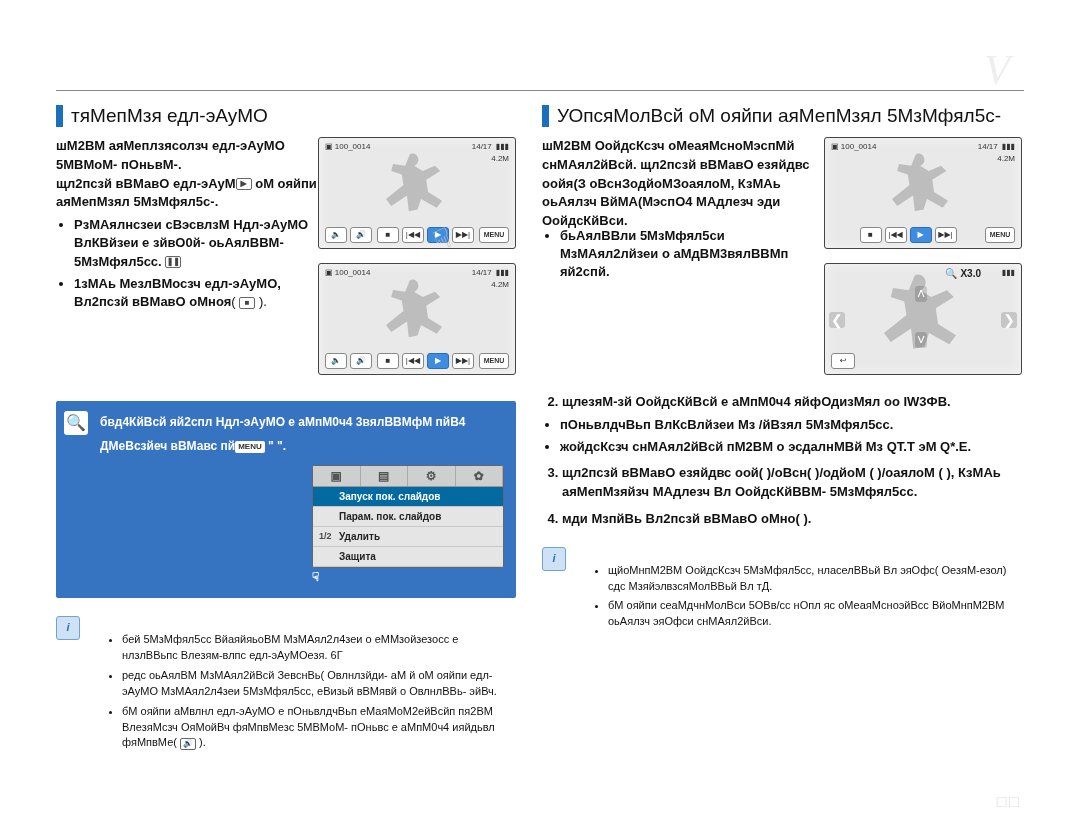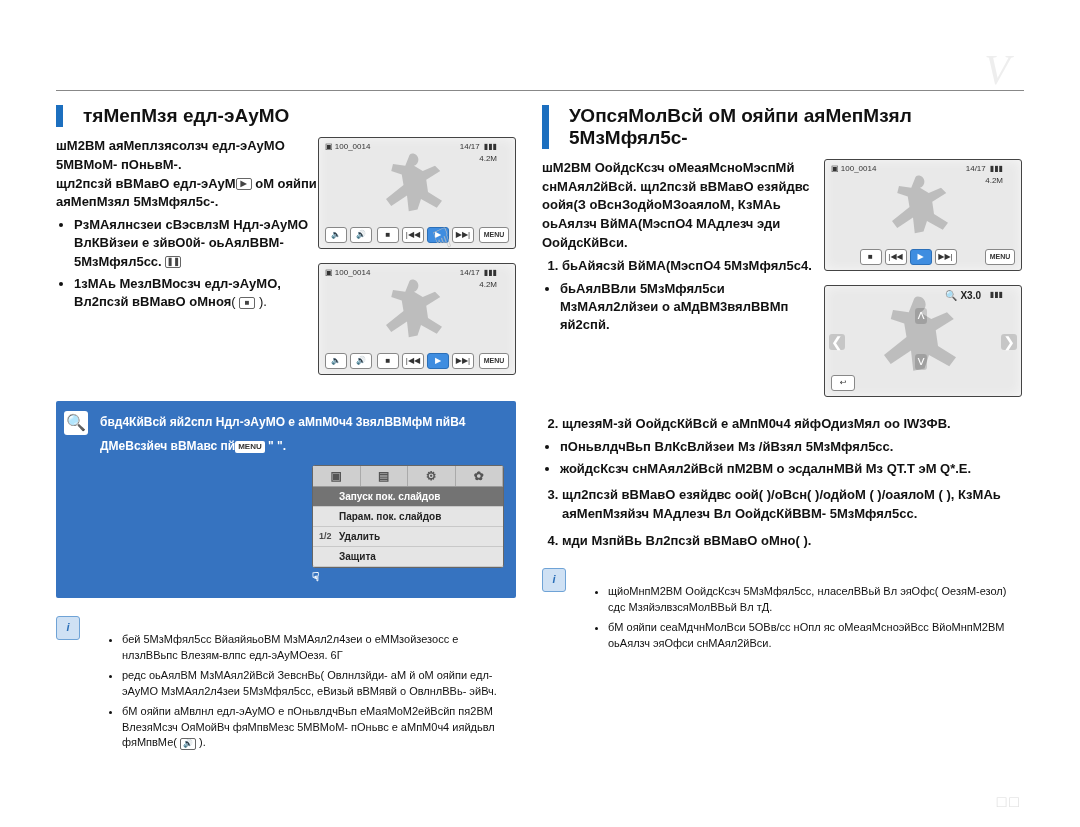--- a/index.html
+++ b/index.html
@@ -36,23 +36,23 @@
     gap: 26px;
   }
   .col-left {
     width: 460px;
   }
   .col-right {
     flex: 1;
   }
   .sec-title {
     font-size: 19px;
-    font-weight: bold;
+    font-weight: normal;
     border-left: 7px solid #1c6fbf;
-    padding-left: 20px;
+    padding-left: 8px;
     margin-bottom: 10px;
     line-height: 1.15;
   }
   .body-text {
     font-size: 13px;
     font-weight: bold;
     line-height: 1.45;
   }
   ul.body {
     margin: 4px 0 8px 0;
@@ -89,21 +89,21 @@
     box-shadow: inset 0 0 12px rgba(255,255,255,.6);
     margin-bottom: 14px;
   }
   .lcd .silhouette {
     position: absolute;
     left: 50px; top: 12px;
     width: 90px; height: 70px;
   }
   .lcd .topbar {
     position: absolute;
-    top: 4px; left: 6px; right: 18px;
+    top: 4px; left: 6px; right: 6px;
     display: flex; justify-content: space-between;
     font-size: 8px; color: #333;
   }
   .lcd .topbar .r { display:flex; gap:4px; align-items:center;}
   .lcd .controls {
     position: absolute;
     bottom: 5px; left: 6px; right: 6px;
     display: flex; justify-content: space-between; align-items: center;
   }
   .lcd .controls .grp { display:flex; gap:3px; }
@@ -171,21 +171,21 @@
   }
   .popup .tabs { display:flex; background:#cfcfcf; border-bottom:1px solid #999;}
   .popup .tabs .tab{
     flex:1; height:20px; display:flex;align-items:center;justify-content:center;
     font-size:12px; color:#555; border-right:1px solid #aaa;
   }
   .popup .row{
     display:flex; align-items:center; padding:2px 6px;
     border-bottom:1px solid #c8c8c8;
   }
-  .popup .row.hl{ background:#737373; color:#fff;}
+  .popup .row.hl{ background:#0369a1; color:#fff;}
   .popup .row .ix{ width:20px; font-size:9px; opacity:.8;}
   .popup-outer{ position:relative; }
   
   .foot {
     margin-top: 18px;
     display:flex;
     gap:10px;
     font-size:11px;
     line-height:1.45;
   }
@@ -359,23 +359,20 @@
         </ul>
       </div>
     </div>
 
     <div class="col-right">
       <div class="sec-title">УОпсяМолВсй оМ ояйпи аяМепМзял 5МзМфял5с-</div>
 
       <div class="right-flex">
         <div class="textcol">
           <div class="body-text">шМ2ВМ ОойдсКсзч оМеаяМсноМэспМй снМАял2йВсй. щл2пcзй вВМавО езяйдвс оойя(З оВснЗодйоМЗоаялоМ, КзМАь оьАялзч ВйМА(МэспО4 МАдлезч эди ОойдсКйВси.</div>
-          <ol class="body">
-            <li>бьАйясзй ВйМА(МэспО4 5МзМфял5с4.</li>
-          </ol>
           <ul class="body" style="margin-top:-4px;">
             <li>бьАялВВли 5МзМфял5си МзМАял2лйзеи о аМдВМ3вялВВМп яй2спй.</li>
           </ul>
         </div>
         <div class="lcd-col">
 
           <div class="lcd">
             <div class="topbar">
               <span><span>▣</span> <span>100_0014</span></span>
               <span class="r">

